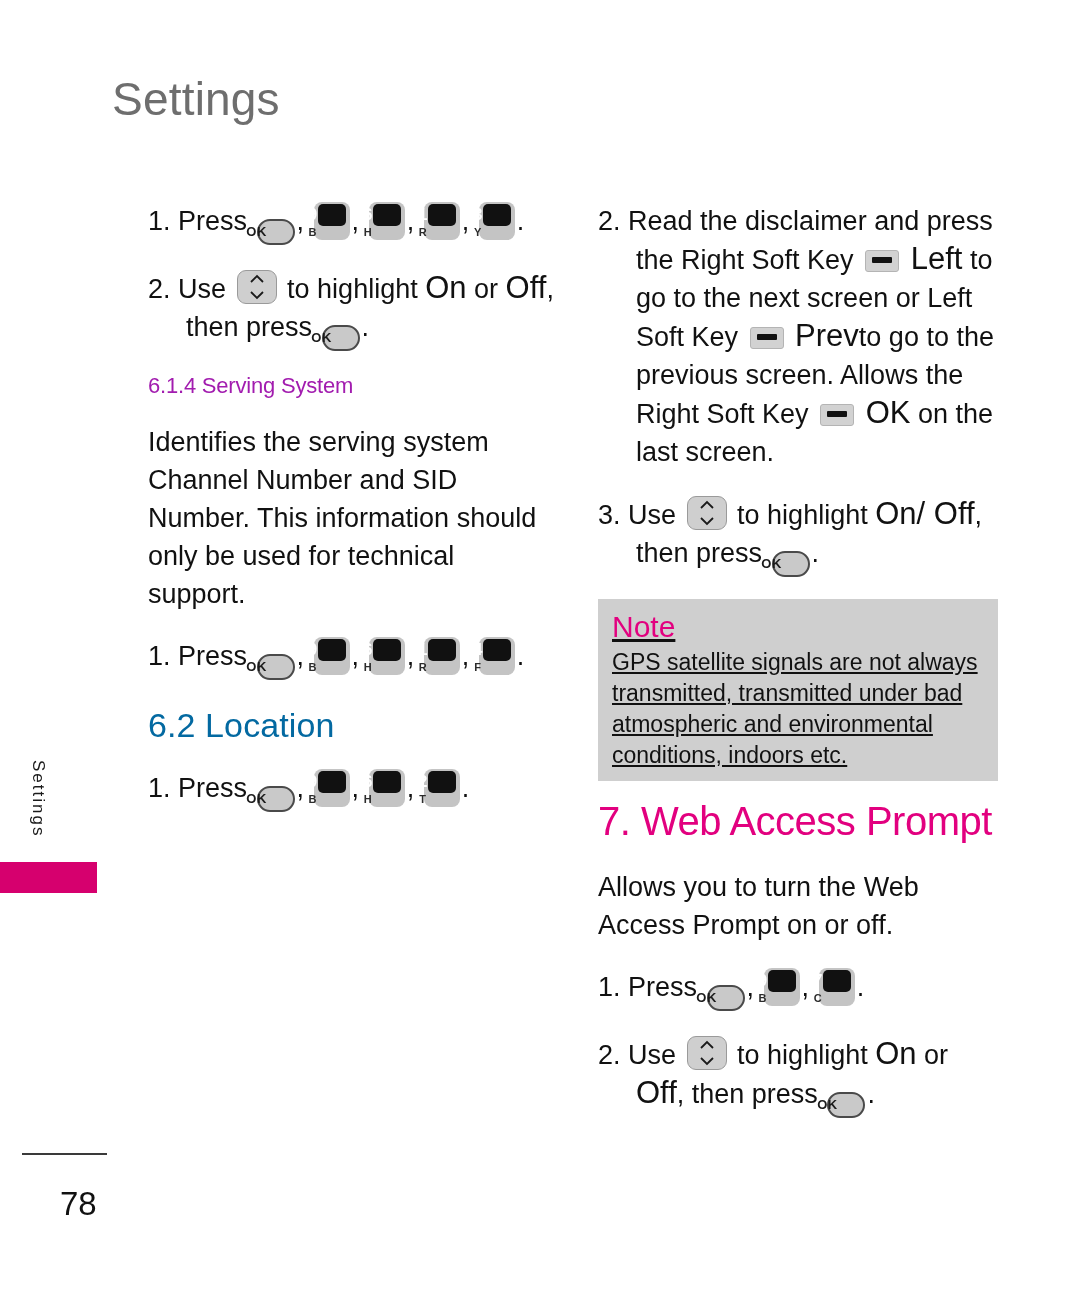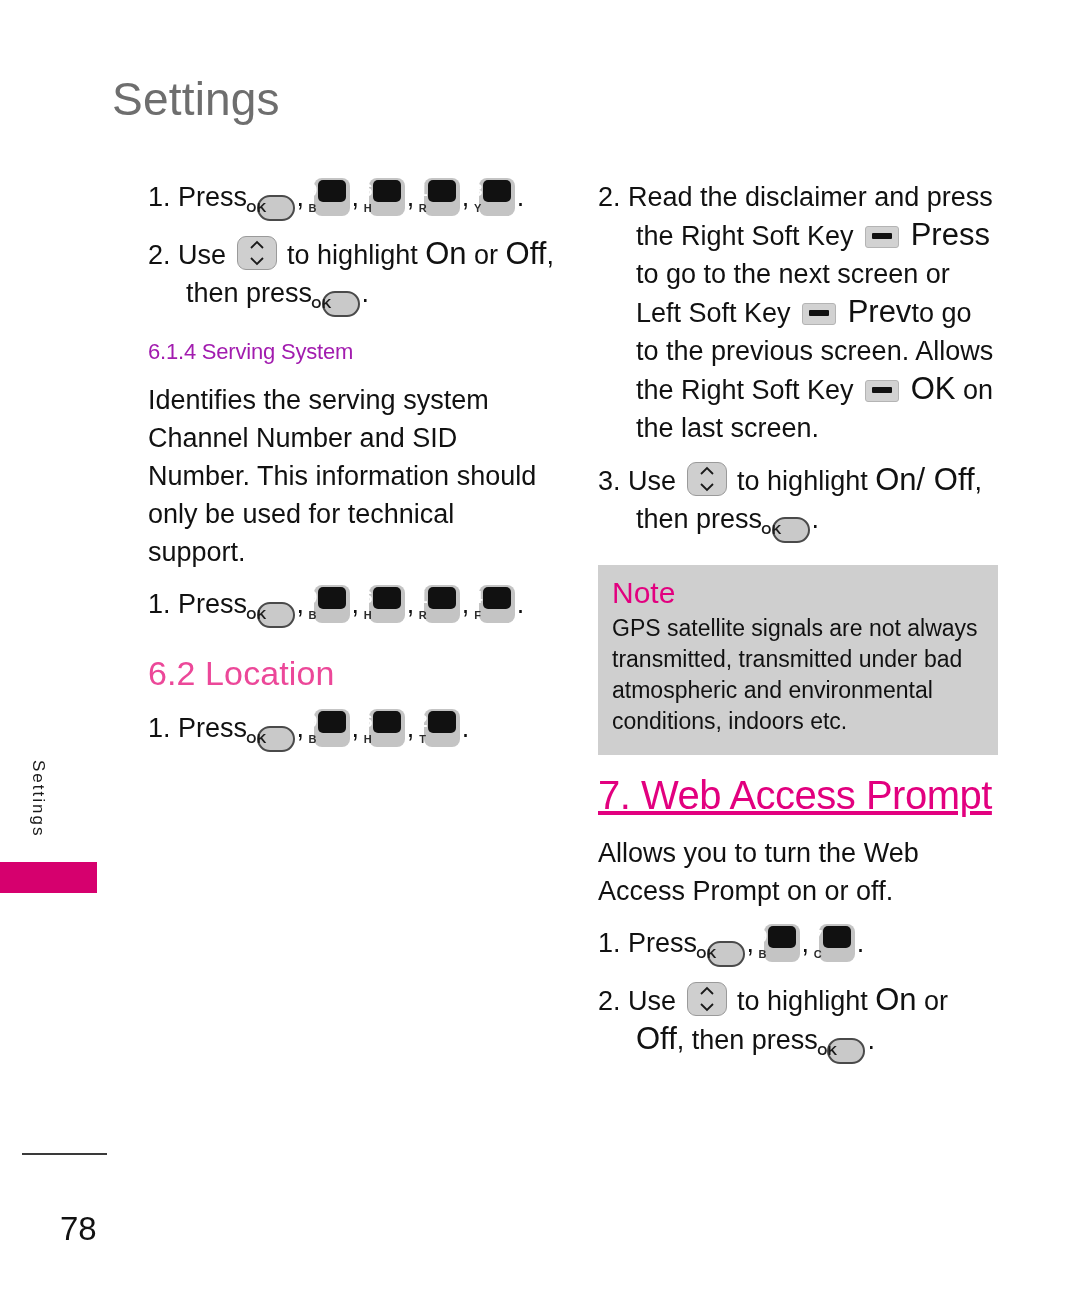--- a/index.html
+++ b/index.html
@@ -40,59 +40,59 @@
 
   
   .step, .para{
     font-size:27px;line-height:38px;color:#111;
     margin:0 0 6px 0;
     font-weight:400;
   }
   .step{ padding-left:38px; text-indent:-38px; }
   .para{ }
 
-  .blk{ margin-bottom:14px; }
+  .blk{ margin-bottom:14px;margin-top:24px; }
 
   
   .h-sub{
     font-family:"Liberation Sans", sans-serif;
     font-size:22px;color:#a21caf;margin:22px 0 16px 0;
     letter-spacing:-0.2px;
   }
   .h-section{
-    font-size:34px;color:#ec4899;margin:26px 0 16px 0;
+    font-size:34px;color:#0369a1;margin:26px 0 16px 0;
     letter-spacing:0.1px;
   }
   .h-big{
     font-family:"Liberation Sans", sans-serif;
     font-size:40px;color:#e2007f;margin:18px 0 16px 0;
     letter-spacing:-0.5px;
-    text-decoration:underline;
   }
 
   
   .note-box{
     background:#cfcfcf;
-    padding:10px 14px 18px 14px;
+    padding:10px 14px 10px 14px;
     margin:22px 0 10px 0;
+    text-decoration:underline;
   }
   .note-title{
     font-size:30px;color:#e2007f;margin:0 0 2px 0;line-height:36px;
   }
   .note-body{
     font-size:23px;line-height:31px;color:#111;margin:0;
   }
 
   
   .footer-rule{
     position:absolute;left:22px;top:1153px;width:85px;height:2px;
     background:#3a3a3a;
   }
   .page-number{
-    position:absolute;left:60px;top:1210px;
+    position:absolute;left:60px;top:1185px;
     font-size:33px;color:#111;
   }
 
   
   .key{
     display:inline-block;vertical-align:-6px;
     position:relative;
   }
 
   
@@ -212,21 +212,21 @@
     </div>
 
   </div>
 
   <div class="col col-right">
 
     <div class="step blk">
       <span>2. Read the disclaimer and press</span>
       <span>the Right Soft Key</span>
       <span class="key key-soft"><i></i></span>
-      <span class="big-word">Press</span>
+      <span class="big-word">Left</span>
       <span>to go to the next screen or</span>
       <span>Left Soft Key</span>
       <span class="key key-soft"><i></i></span>
       <span class="big-word">Prev</span><span>to go</span>
       <span>to the previous screen. Allows</span>
       <span>the Right Soft Key</span>
       <span class="key key-soft"><i></i></span>
       <span class="big-word">OK</span>
       <span>on the last screen.</span>
     </div>

